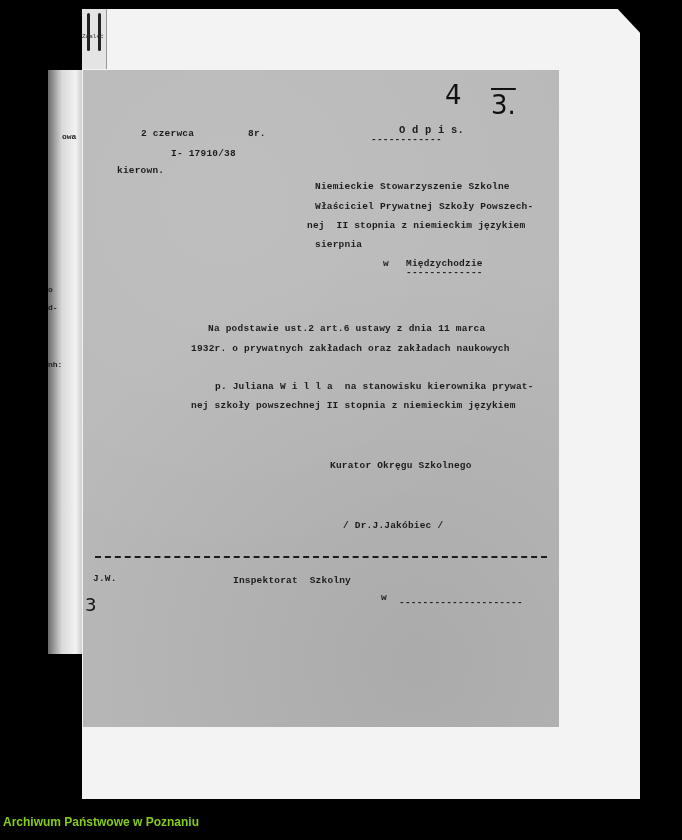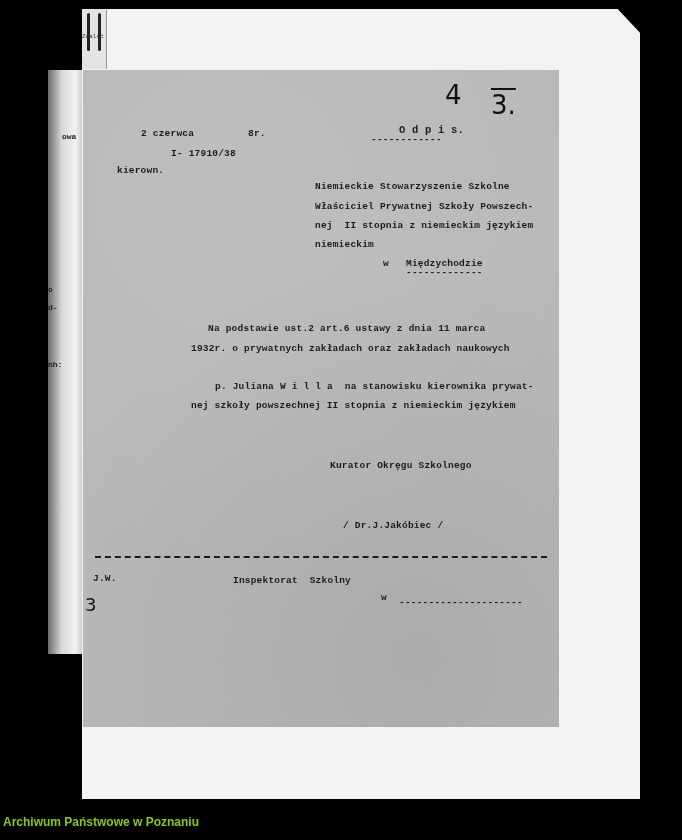--- a/index.html
+++ b/index.html
@@ -41,22 +41,22 @@
 
   <span class="t" style="left:58px;top:58px;">2 czerwca</span>
   <span class="t" style="left:165px;top:58px;">8r.</span>
   <span class="t" style="left:88px;top:78px;">I- 17910/38</span>
   <span class="t" style="left:34px;top:95px;">kierown.</span>
   <span class="t" style="left:292px;top:54px;font-size:10.5px;margin-left:24px;">O d p i s.</span>
   <span class="t" style="left:288px;top:64px;">------------</span>
 
   <span class="t" style="left:232px;top:111px;">Niemieckie Stowarzyszenie Szkolne</span>
   <span class="t" style="left:232px;top:131px;">Właściciel Prywatnej Szkoły Powszech-</span>
-  <span class="t" style="left:232px;top:150px;">nej  II stopnia z niemieckim językiem</span>
-  <span class="t" style="left:232px;top:169px;">niemieckim</span>
+  <span class="t" style="left:224px;top:150px;">nej  II stopnia z niemieckim językiem</span>
+  <span class="t" style="left:232px;top:169px;">sierpnia</span>
   <span class="t" style="left:300px;top:188px;">w</span>
   <span class="t" style="left:323px;top:188px;">Międzychodzie</span>
   <span class="t" style="left:323px;top:197px;">-------------</span>
 
   <span class="t" style="left:125px;top:253px;">Na podstawie ust.2 art.6 ustawy z dnia 11 marca</span>
   <span class="t" style="left:108px;top:273px;">1932r. o prywatnych zakładach oraz zakładach naukowych</span>
   <span class="t" style="left:108px;top:311px;padding-left:24px;">p. Juliana W i l l a  na stanowisku kierownika prywat-</span>
   <span class="t" style="left:108px;top:330px;">nej szkoły powszechnej II stopnia z niemieckim językiem</span>
 
   <span class="t" style="left:247px;top:390px;">Kurator Okręgu Szkolnego</span>

